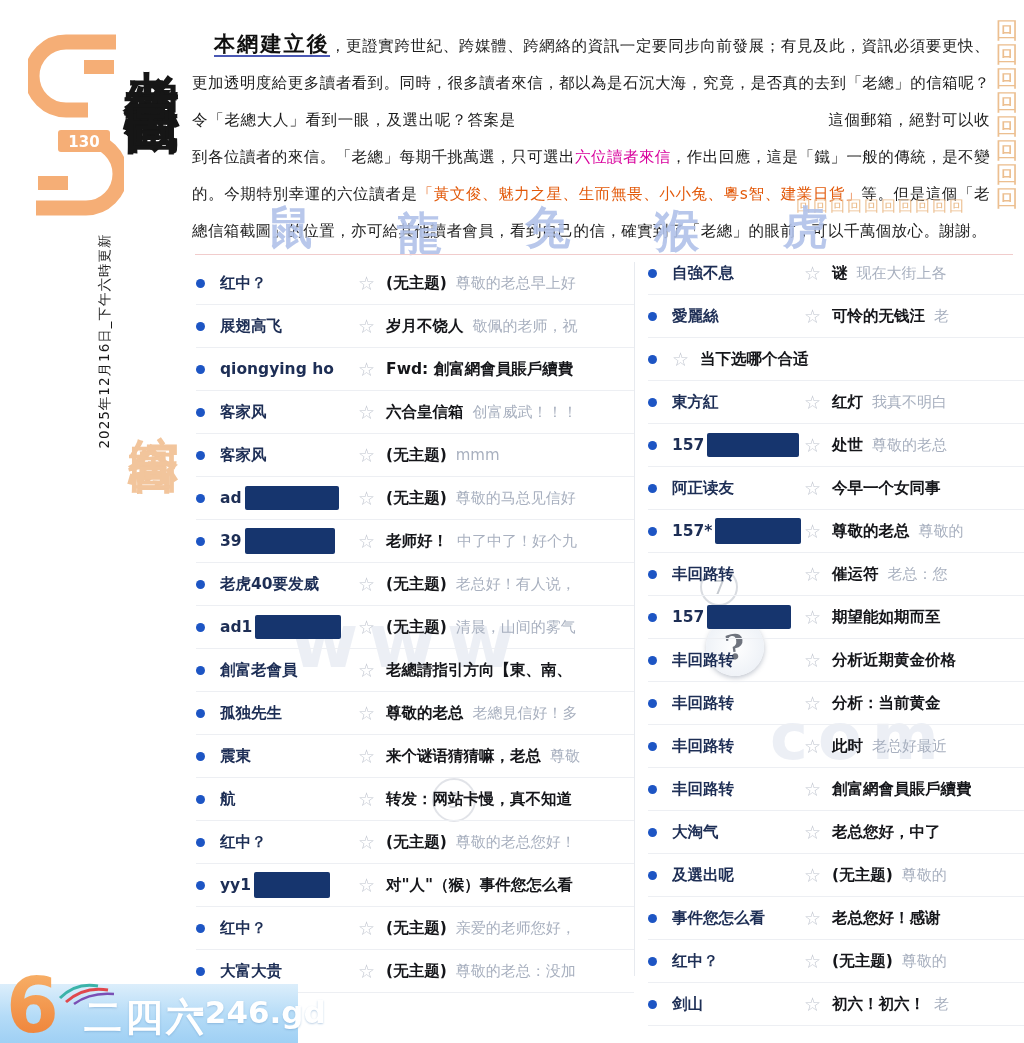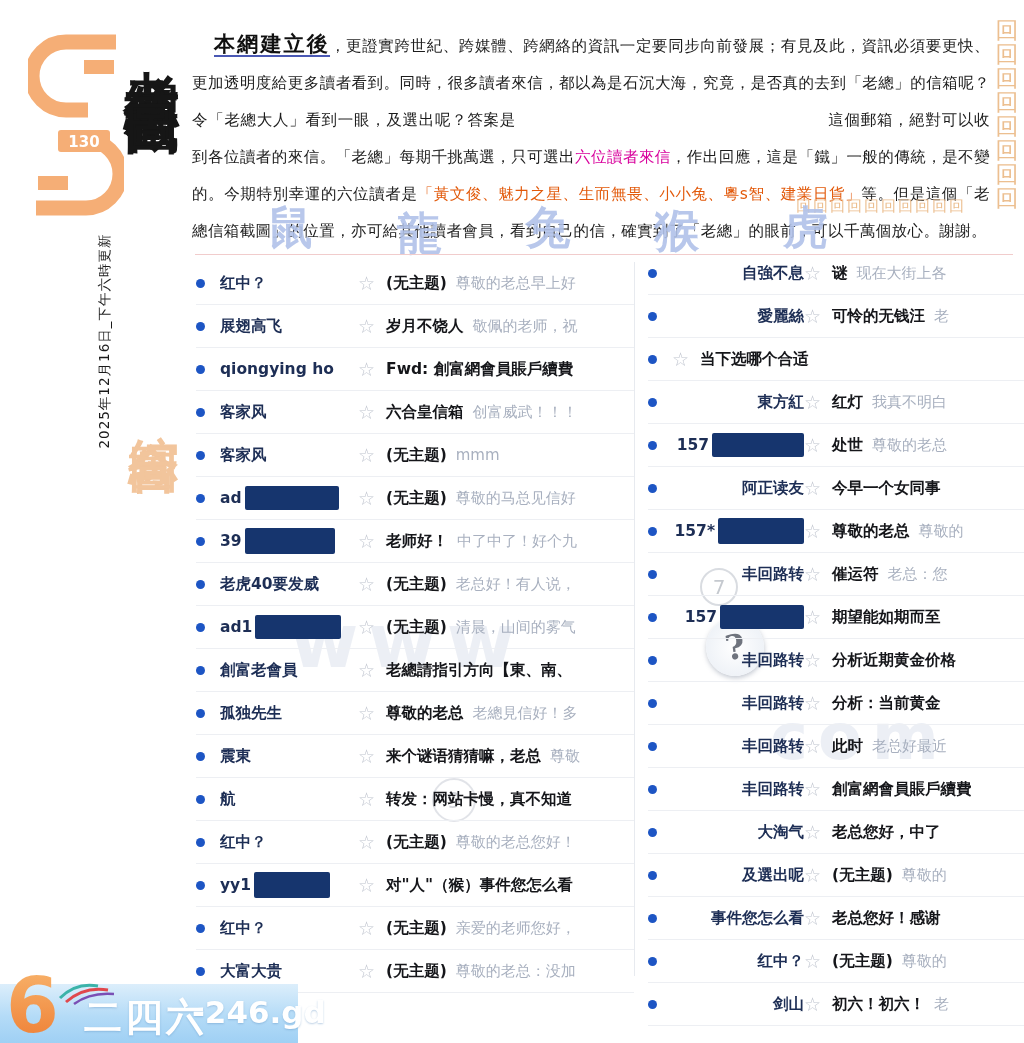--- a/index.html
+++ b/index.html
@@ -59,21 +59,21 @@
   
   .mail-list{position:absolute;}
   #list-left{left:196px;top:262px;width:438px;}
   #list-right{left:648px;top:252px;width:376px;}
   .mail-row{display:flex;align-items:center;height:42px;border-bottom:1px solid #edeff3;
             overflow:hidden;white-space:nowrap;cursor:pointer;}
   .dot{flex:0 0 9px;width:9px;height:9px;border-radius:50%;background:#1d55c4;margin-right:15px;}
   .sender{flex:0 0 auto;display:flex;align-items:center;font-weight:bold;font-size:15.5px;
           color:#1d2e55;overflow:hidden;}
   #list-left .sender{width:138px;}
-  #list-right .sender{width:132px;justify-content:flex-end;}
+  #list-right .sender{width:132px;}
   .redact{display:inline-block;background:#16356e;border-radius:2px;margin-left:3px;}
   .star{flex:0 0 auto;color:#c1c6d0;font-size:19px;margin-right:11px;line-height:1;}
   .subject{font-weight:bold;font-size:15.5px;color:#15161a;margin-right:9px;}
   .preview{color:#a8b0bf;font-size:15px;}
 
   
   #banner{position:absolute;left:0;top:984px;width:298px;height:59px;
           background:linear-gradient(180deg,#dceefb 0%,#b4dbf7 55%,#9fd0f4 100%);}
   #banner-6{position:absolute;left:6px;top:-16px;font-size:76px;font-weight:800;
           font-family:"DejaVu Sans",sans-serif;

